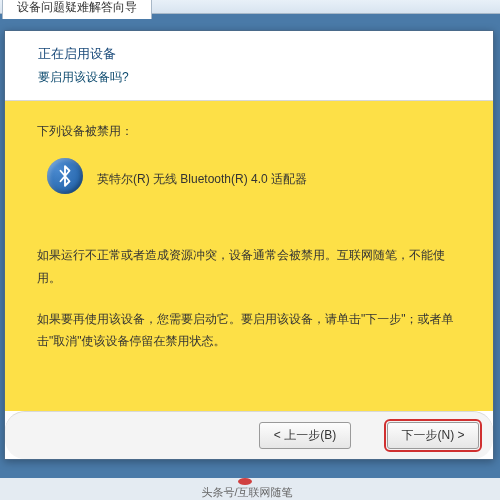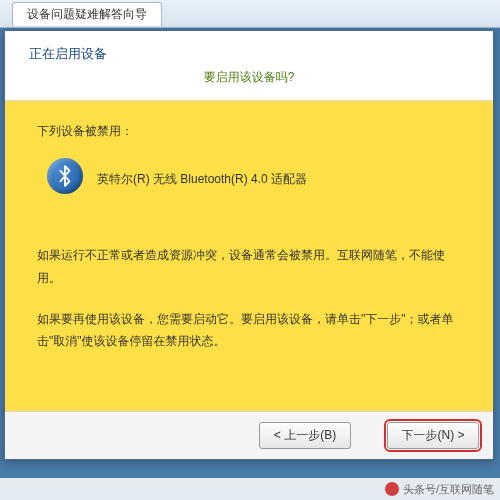--- a/index.html
+++ b/index.html
@@ -7,24 +7,24 @@
       font-family: "Microsoft YaHei", SimSun, sans-serif;
       font-size: 12px;
       background: #4a7aa8;
       width: 500px;
       height: 500px;
       position: relative;
       overflow: hidden;
     }
     .tab-bar {
       background: linear-gradient(#e8f0f8, #d8e4f0);
-      height: 28px;
+      height: 14px;
       display: flex;
       align-items: center;
-      padding-left: 12px;
+      padding-left: 2px;
       border-bottom: 1px solid #a8b8c8;
     }
     .tab {
       background: #fff;
       padding: 3px 14px;
       border: 1px solid #a8b8c8;
       border-bottom: none;
       border-radius: 3px 3px 0 0;
       font-size: 12px;
       color: #333;
@@ -33,33 +33,32 @@
       position: absolute;
       left: 4px;
       top: 30px;
       width: 490px;
       background: #fff;
       border: 1px solid #4a6a8a;
       box-shadow: 0 2px 8px rgba(0,0,0,0.3);
     }
     .header {
       background: #fff;
-      padding: 14px 24px 14px 24px;
+      padding: 14px 24px 14px 33px;
       border-bottom: 1px solid #d8d8d8;
     }
     .header-title {
       font-size: 13px;
       color: #1a4a7a;
       font-weight: normal;
       margin-bottom: 6px;
     }
     .header-sub {
       font-size: 12px;
-      color: #4d7c0f;
-      text-align: center;
+      color: #0c4a6e;
     }
     .content {
       background: #fde047;
       padding: 22px 34px 18px 32px;
       min-height: 310px;
     }
     .disabled-label {
       font-size: 12px;
       color: #333;
       margin-bottom: 18px;
@@ -94,20 +93,21 @@
       margin-bottom: 18px;
       margin-left: 0;
     }
     .button-bar {
       background: #f4f4f4;
       border-top: 1px solid #d8d8d8;
       padding: 10px 14px;
       display: flex;
       justify-content: flex-end;
       gap: 8px;
+      border-radius: 20px;
     }
     .btn {
       min-width: 92px;
       padding: 4px 10px;
       font-size: 12px;
       font-family: SimSun, sans-serif;
       background: linear-gradient(#fdfdfd, #e6e6e6);
       border: 1px solid #9a9a9a;
       border-radius: 3px;
       cursor: pointer;
@@ -128,20 +128,21 @@
       left: 0;
       right: 0;
       height: 22px;
       background: rgba(255,255,255,0.85);
       display: flex;
       align-items: center;
       justify-content: flex-end;
       padding-right: 6px;
       font-size: 11px;
       color: #666;
+      flex-direction: column;
     }
     .footer-icon {
       width: 14px;
       height: 14px;
       border-radius: 50%;
       background: #d04040;
       margin-right: 4px;
       display: inline-block;
     }
   </style>

